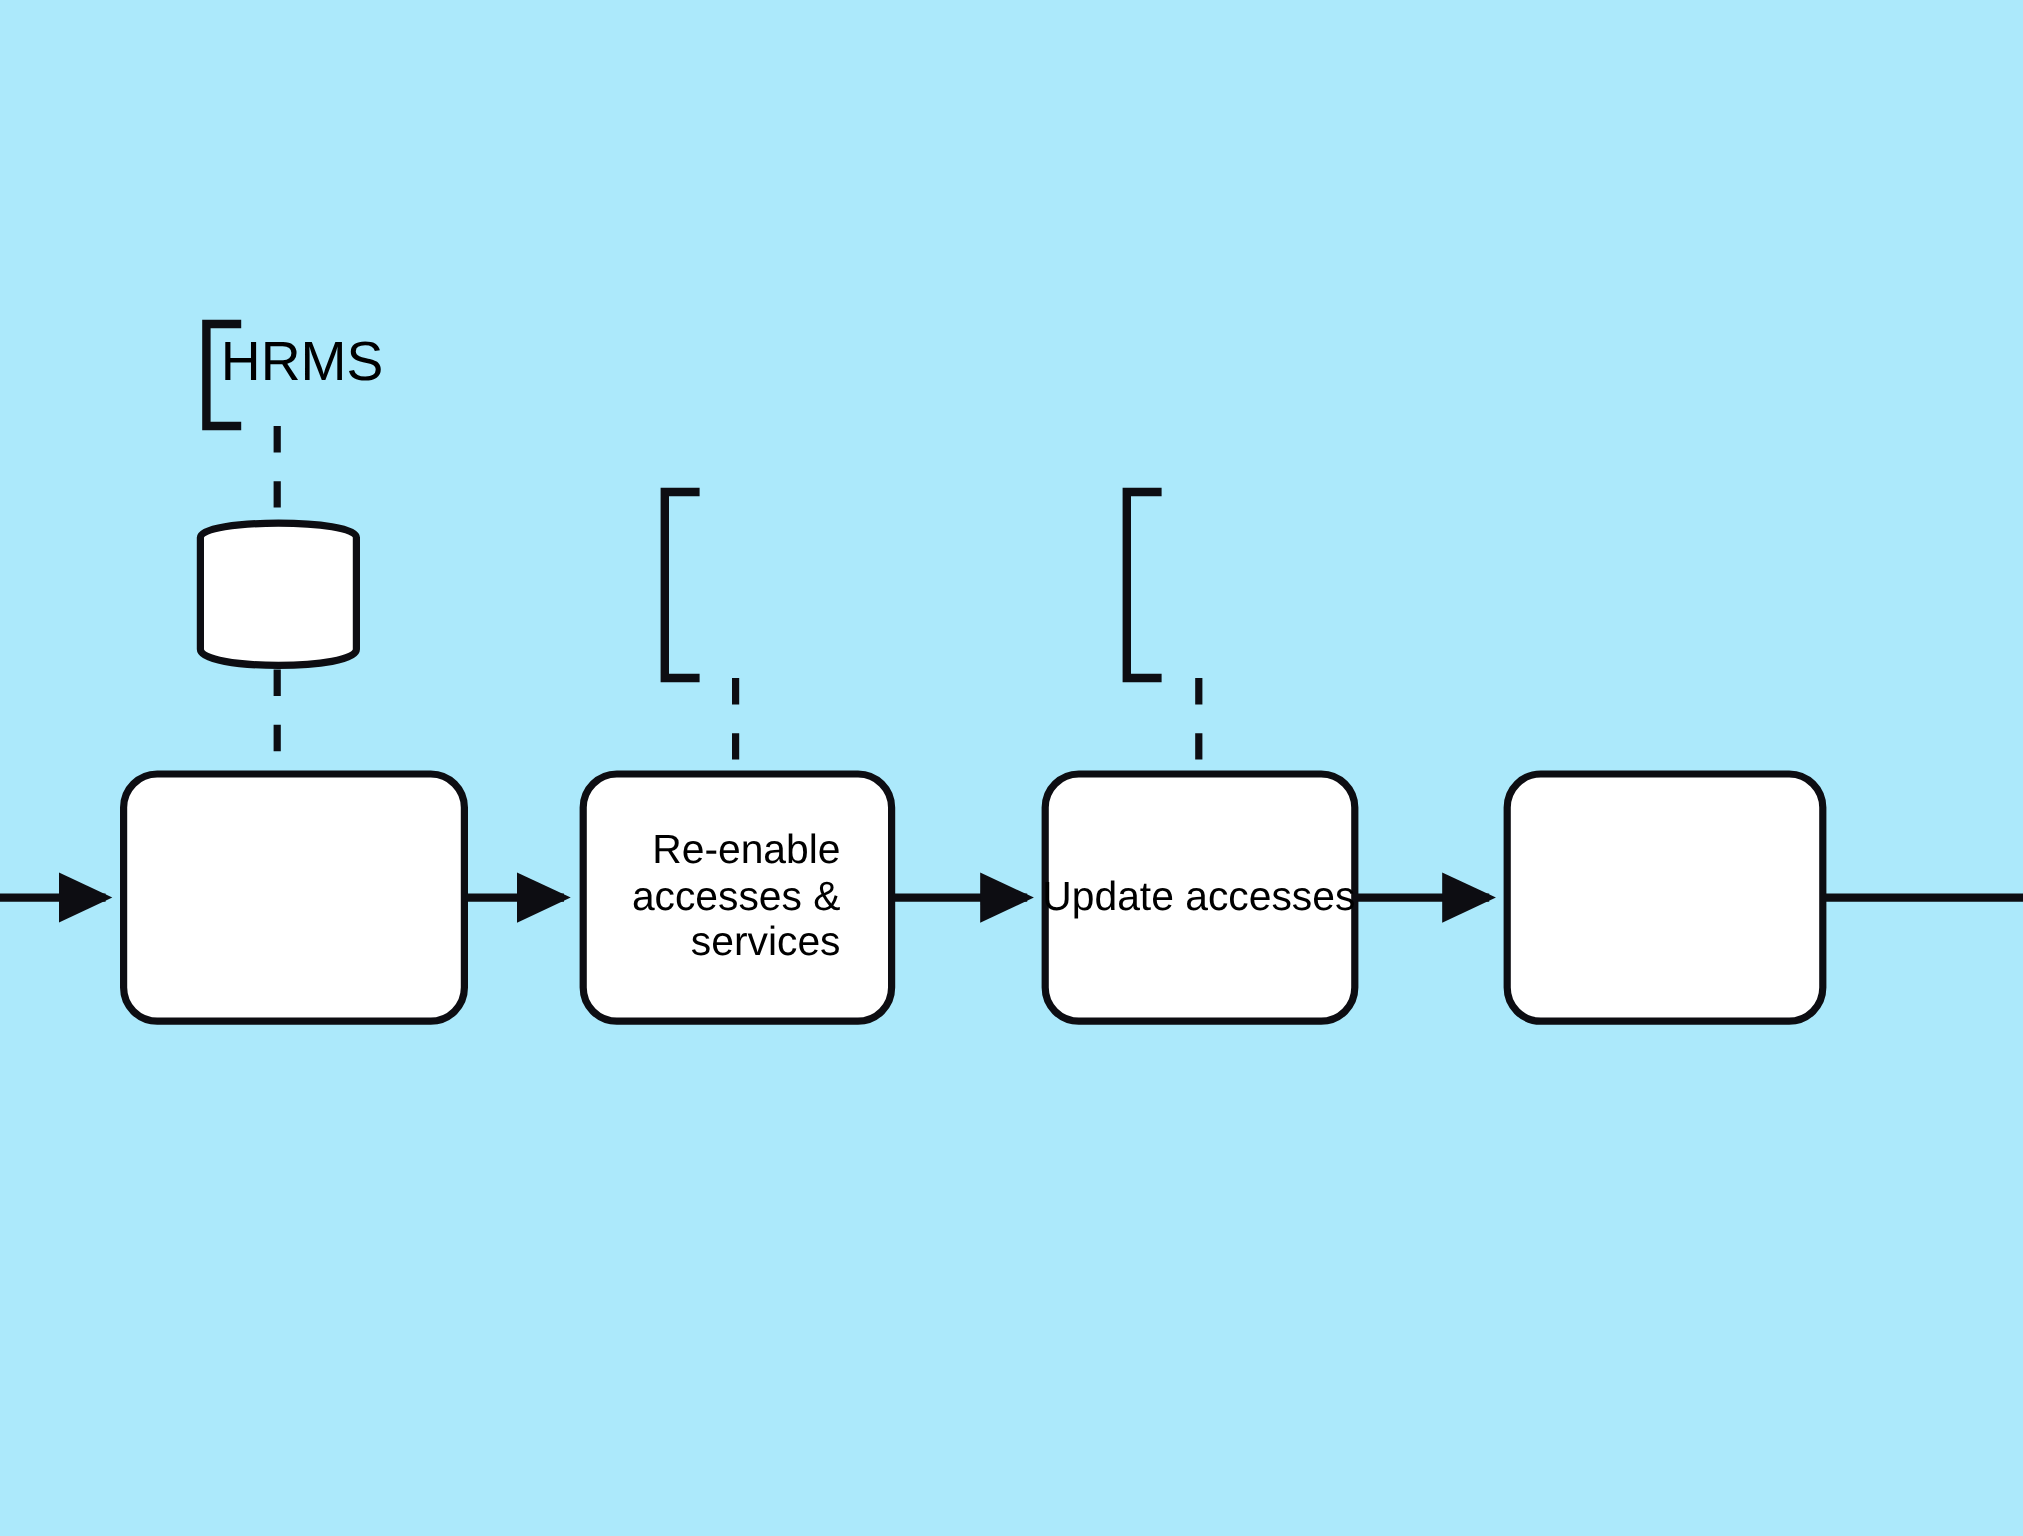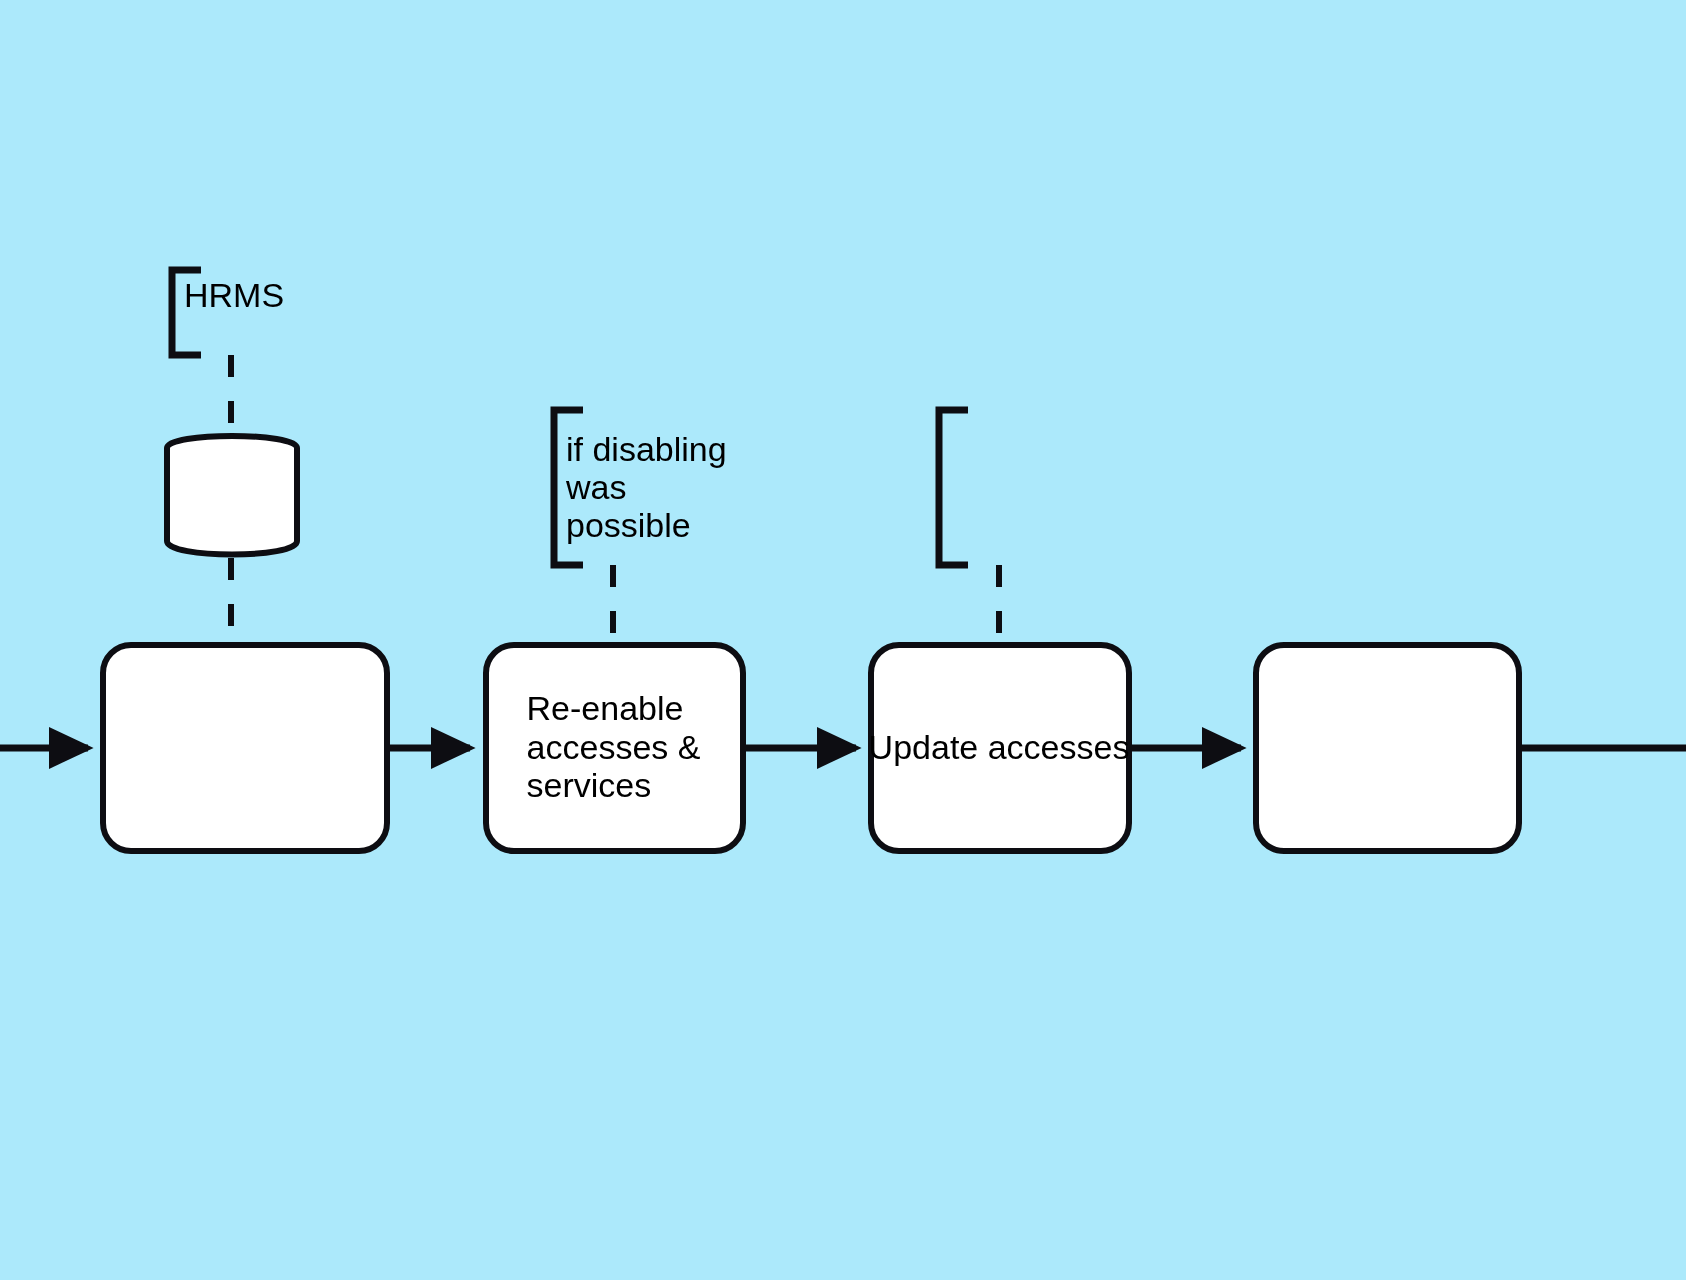--- a/index.html
+++ b/index.html
@@ -23,32 +23,32 @@
     left: 0;
     top: 0;
     width: 1686px;
     height: 1280px;
   }
   .node-label {
     position: absolute;
     display: flex;
     align-items: center;
     justify-content: center;
-    text-align: left;
+    text-align: right;
     color: #000000;
     font-size: 34px;
     line-height: 1.13;
     font-family: "Liberation Sans", sans-serif;
     white-space: pre-line;
     pointer-events: none;
   }
   .annot-label {
     position: absolute;
     color: #000000;
-    font-size: 34px;
+    font-size: 46px;
     line-height: 1.12;
     font-family: "Liberation Sans", sans-serif;
     white-space: pre-line;
     pointer-events: none;
   }
 </style>
 </head>
 <body>
 
 <div id="canvas">
@@ -100,18 +100,15 @@
 
   <div class="node-label" style="left:483px; top:642px; width:261px; height:210px;">Re-enable
 accesses &amp;
 services</div>
 
   <div class="node-label" style="left:868px; top:642px; width:262px; height:210px;">Update accesses</div>
 
 
   <div class="annot-label" style="left:184px; top:276px;">HRMS</div>
 
-  <div class="annot-label" style="left:566px; top:430px;">if disabling
-was
-possible</div>
 
 
 </div>
 
 </body></html>

